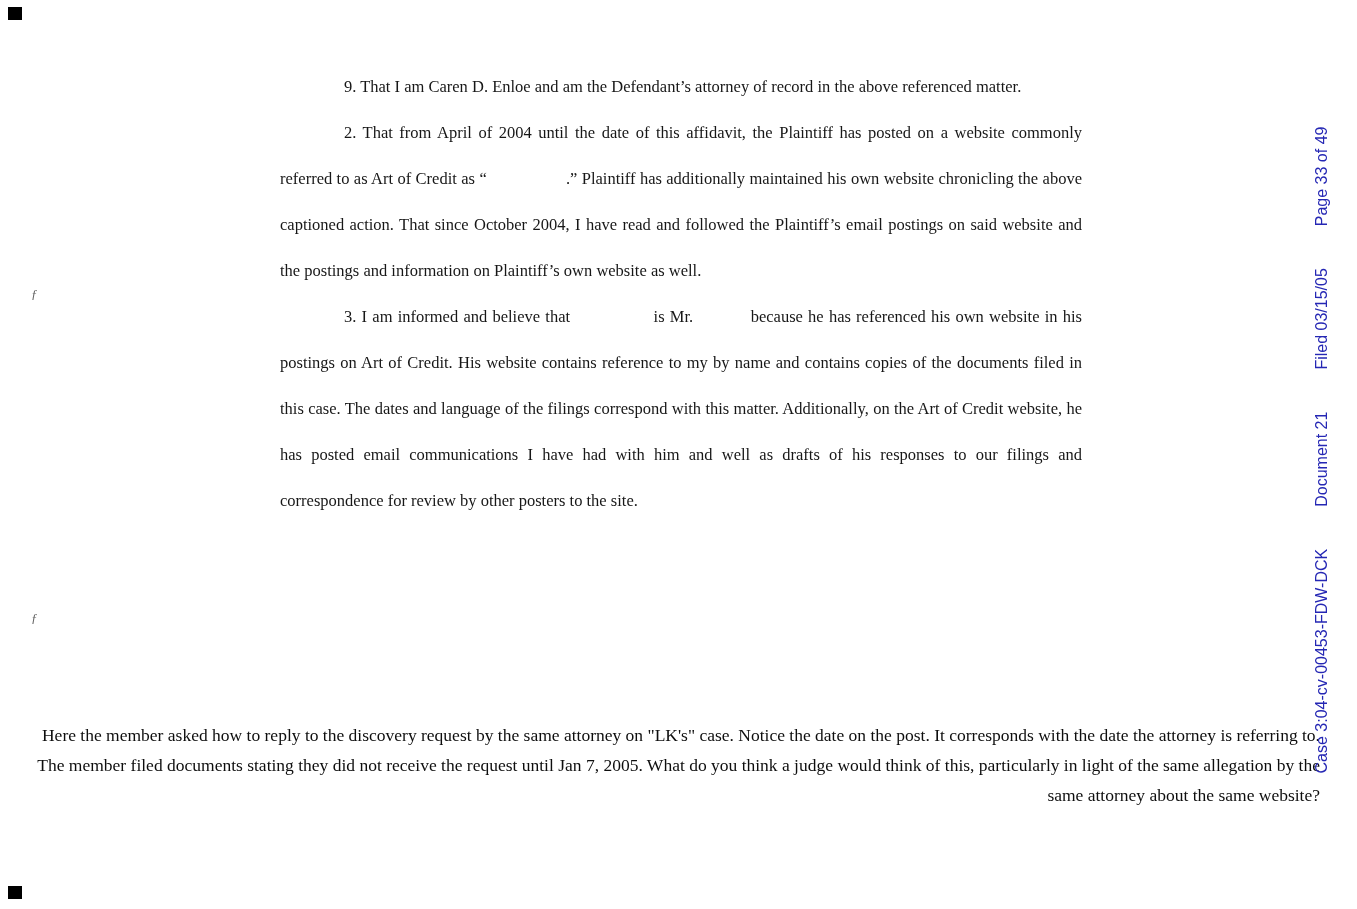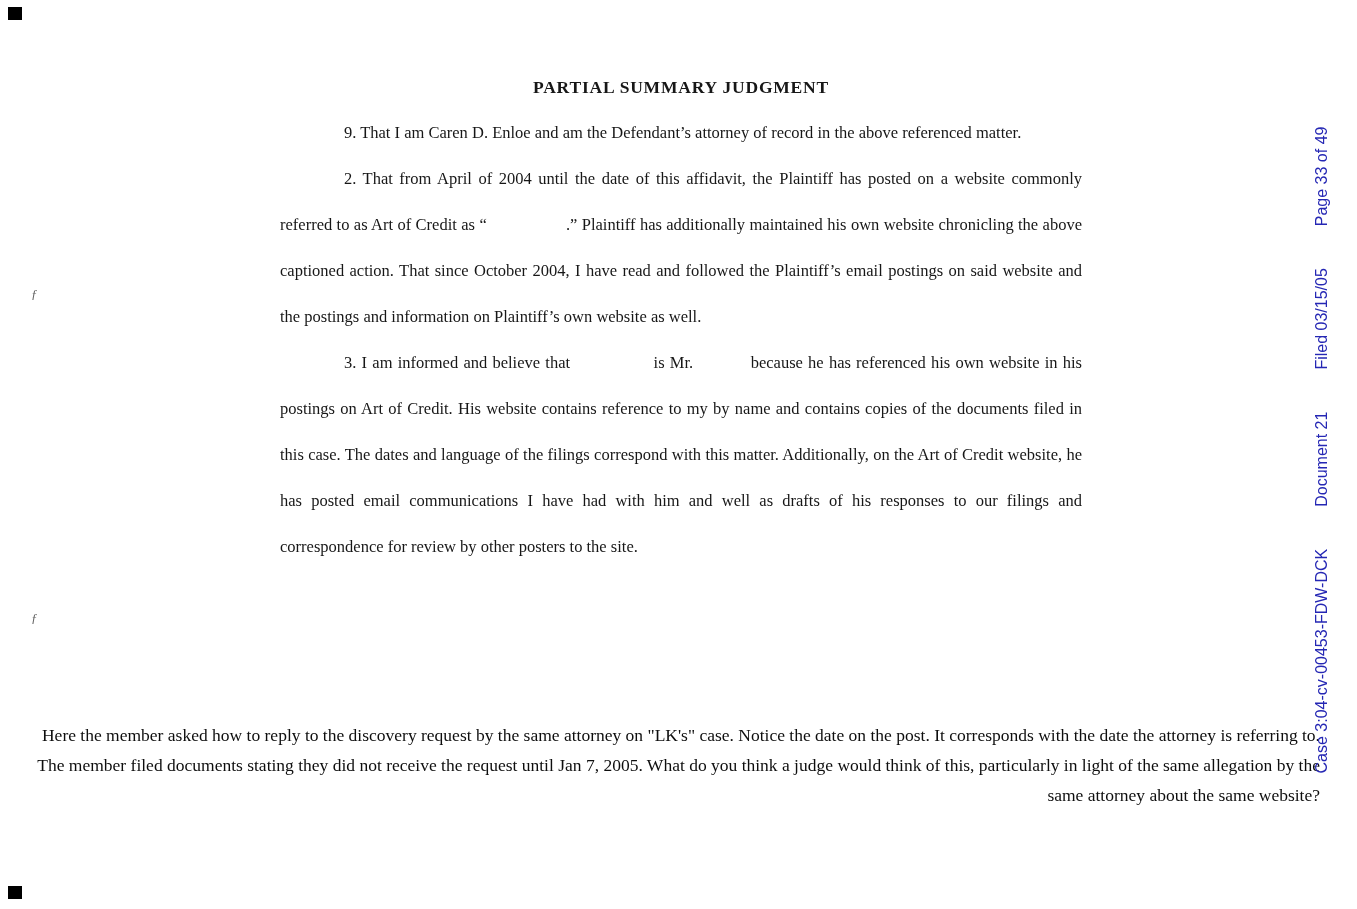--- a/index.html
+++ b/index.html
@@ -70,21 +70,20 @@
 <body>
 
 <div class="page">
 
   <div class="corner tl"></div>
   <div class="corner bl"></div>
   <div class="margin-mark m1">ƒ</div>
   <div class="margin-mark m2">ƒ</div>
 
   <div class="doc-body">
-    <div class="doc-title">PARTIAL SUMMARY JUDGMENT</div>
     <p class="para">9. That I am Caren D. Enloe and am the Defendant’s attorney of record in the above referenced matter.</p>
     <p class="para">2.  That from April of 2004 until the date of this affidavit, the Plaintiff has posted on a website commonly referred to as Art of Credit as “&nbsp;&nbsp;&nbsp;&nbsp;&nbsp;&nbsp;&nbsp;&nbsp;&nbsp;&nbsp;&nbsp;&nbsp;&nbsp;&nbsp;&nbsp;&nbsp;&nbsp;&nbsp;.”  Plaintiff has additionally maintained his own website chronicling the above captioned action.  That since October 2004, I have read and followed the Plaintiff’s email postings on said website and the postings and information on Plaintiff’s own website as well.</p>
     <p class="para">3.  I am informed and believe that &nbsp;&nbsp;&nbsp;&nbsp;&nbsp;&nbsp;&nbsp;&nbsp;&nbsp;&nbsp;&nbsp;&nbsp;&nbsp;&nbsp; is Mr. &nbsp;&nbsp;&nbsp;&nbsp;&nbsp;&nbsp;&nbsp;&nbsp;&nbsp; because he has referenced his own website in his postings on Art of Credit.  His website contains reference to my by name and contains copies of the documents filed in this case.  The dates and language of the filings correspond with this matter.  Additionally, on the Art of Credit website, he has posted email communications I have had with him and well as drafts of his responses to our filings and correspondence for review by other posters to the site.</p>
   </div>
 
   <div class="commentary">Here the member asked how to reply to the discovery request by the same attorney on "LK's" case. Notice the date on the post. It corresponds with the date the attorney is referring to. The member filed documents stating they did not receive the request until Jan 7, 2005. What do you think a judge would think of this, particularly in light of the same allegation by the same attorney about the same website?</div>
 
   <div class="stamp">
     <span>Case 3:04-cv-00453-FDW-DCK</span>
     <span>Document 21</span>

